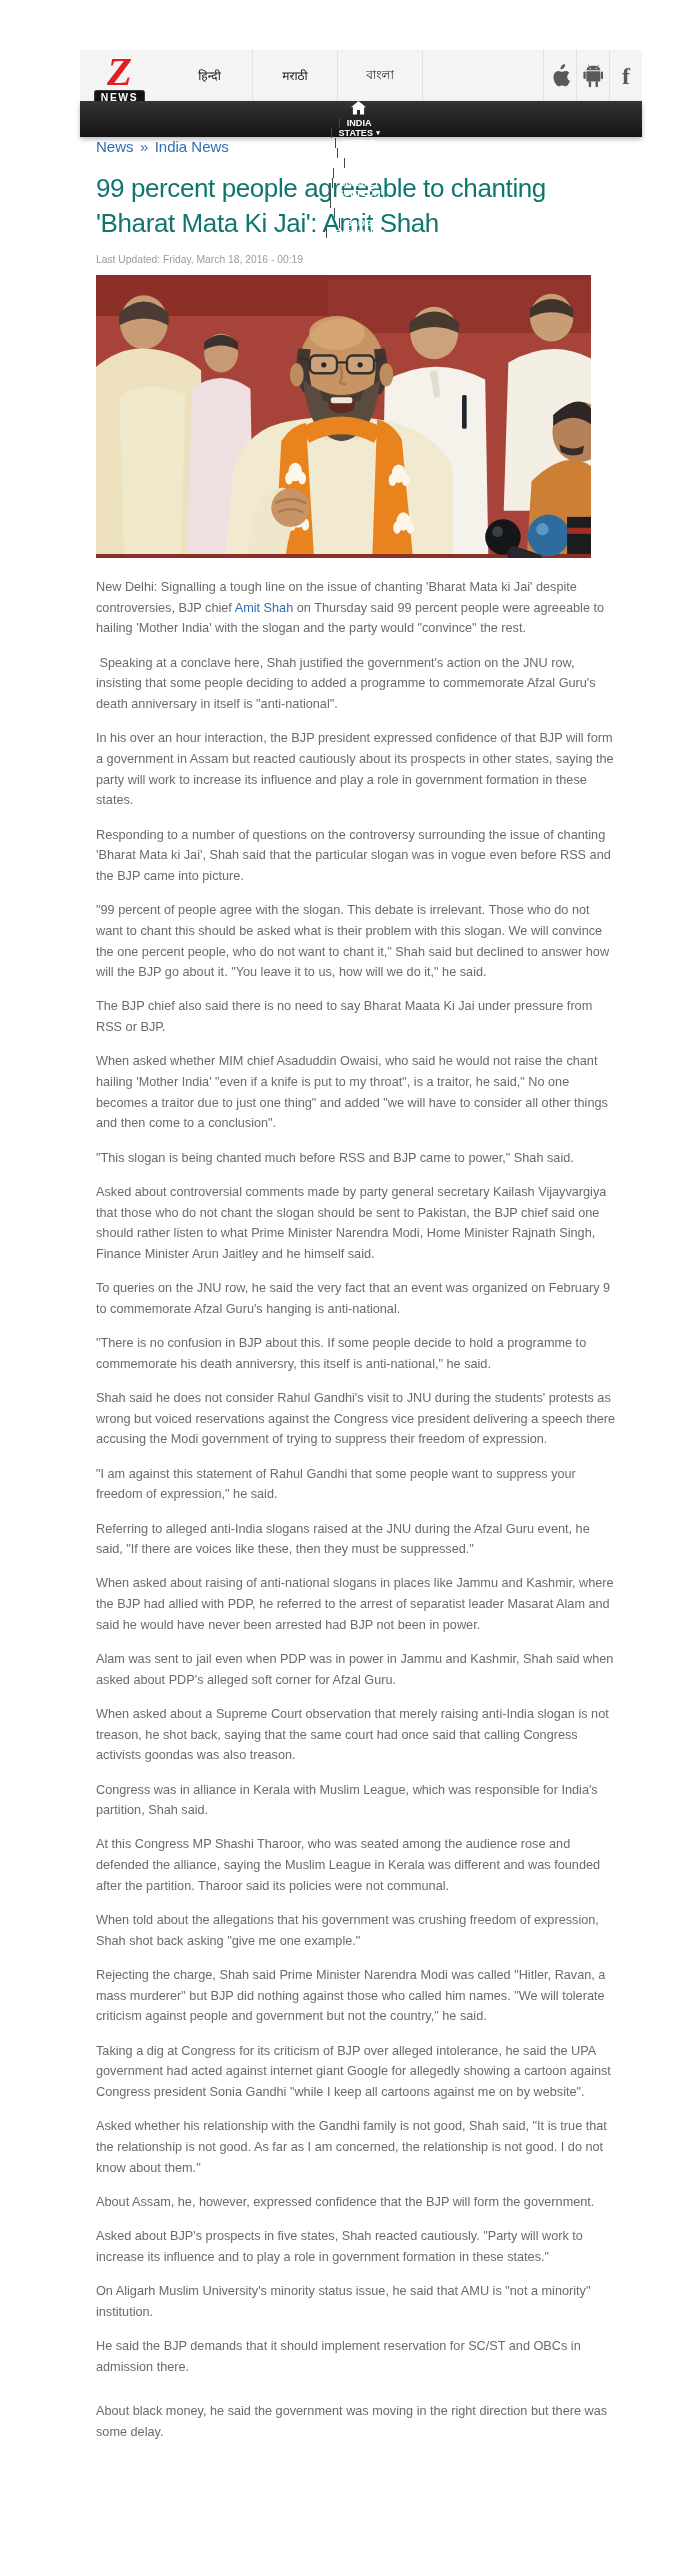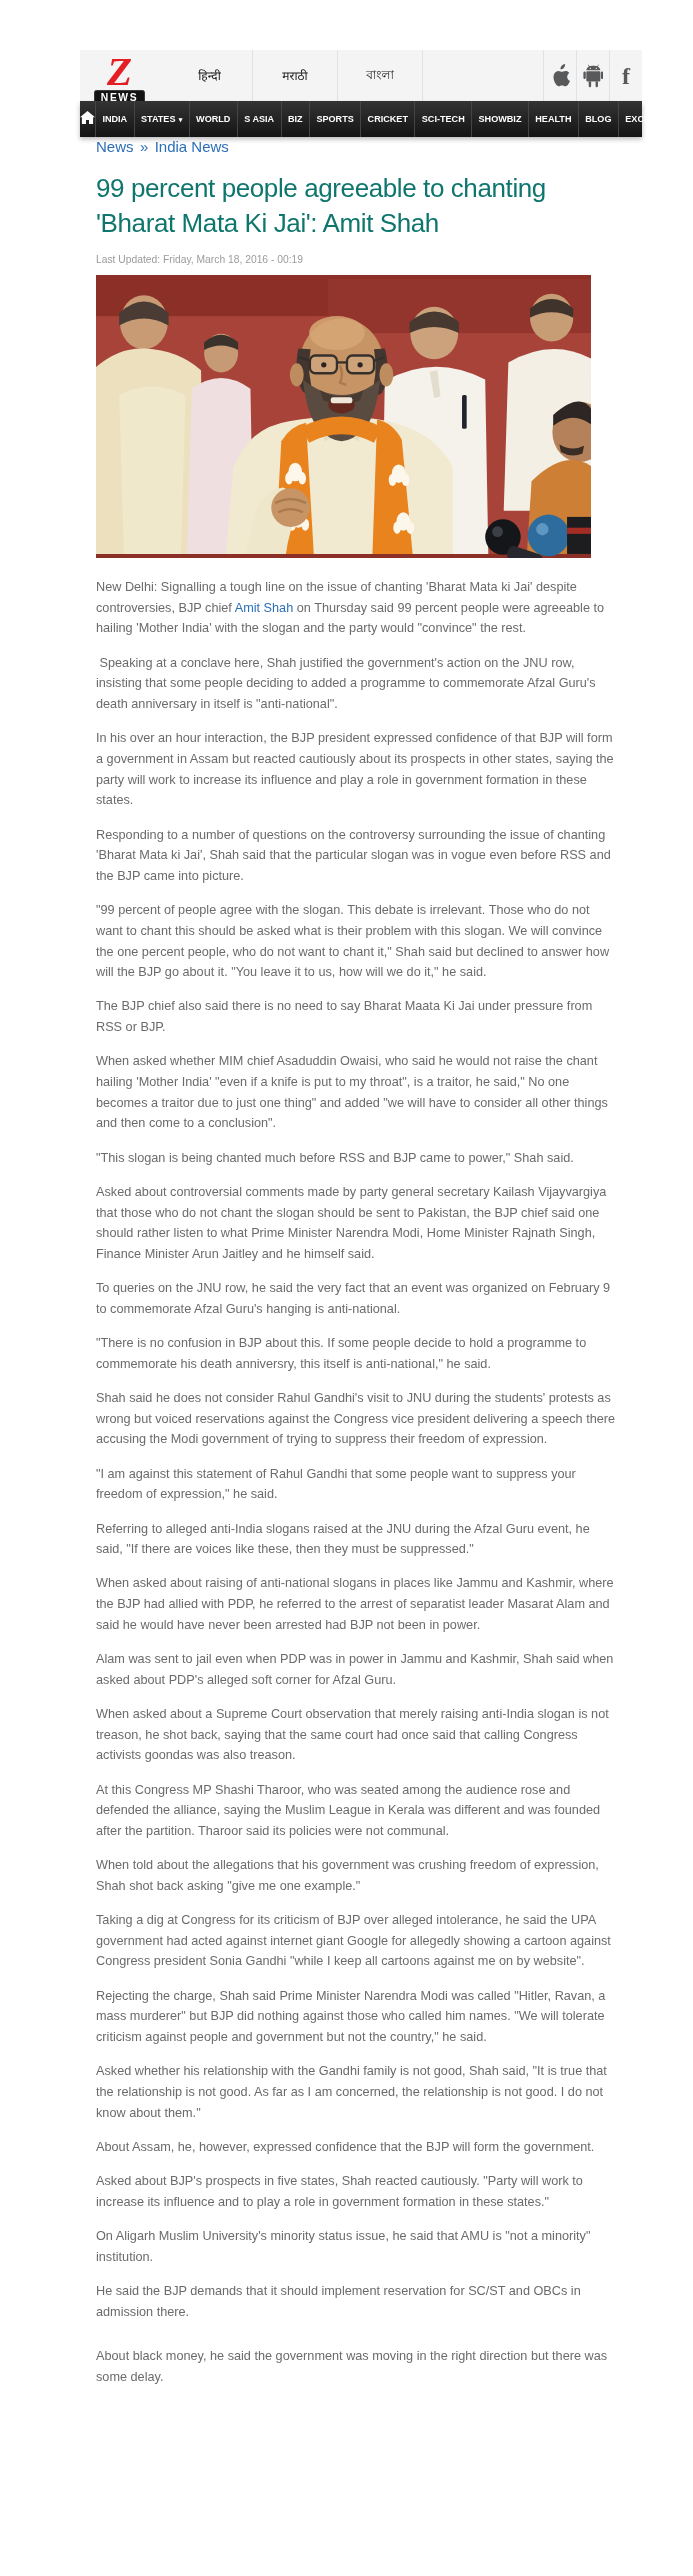--- a/index.html
+++ b/index.html
@@ -18,21 +18,21 @@
   .zee-logo { position:absolute; top:3.2px; left:9.5px; width:60px; text-align:center; }
   .zee-z { font-family:"Liberation Serif", serif; font-style:italic; font-weight:bold; font-size:41px; line-height:37px; color:#e31e24; display:block; }
   .zee-news-badge { display:inline-block; background:#141414; color:#fff; font-weight:bold; font-size:10.3px; letter-spacing:1.6px; padding:1.6px 5.6px 2.4px; border-radius:2.4px; border:0.8px solid #3a3a3a; margin-top:-1.6px; }
   .lang-cell { width:85px; font-size:12px; color:#222; cursor:pointer; }
   .bar-spacer { flex:1; border-left:0.8px solid #e1e1e1; }
   .icon-cell { width:33px; cursor:pointer; }
   .icon-cell svg { display:block; }
   .fb-f { font-family:"Liberation Serif", serif; font-weight:bold; font-size:24px; color:#58595b; line-height:24px; }
 
   
-  .main-nav { height:36px; background:linear-gradient(#343434,#141414); display:flex; align-items:center; box-shadow:0 3.2px 4.8px rgba(0,0,0,0.28); position:relative; justify-content:space-between; padding-right:4.8px; }
+  .main-nav { height:36px; background:linear-gradient(#343434,#141414); display:flex; align-items:center; box-shadow:0 3.2px 4.8px rgba(0,0,0,0.28); position:relative; justify-content:space-between; padding-right:4.8px;flex-direction:column; }
   .home-link { width:30px; display:flex; align-items:center; justify-content:center; height:100%; }
   .nav-link { color:#ffffff; font-weight:bold; font-size:9.1px; letter-spacing:0px; text-decoration:none; padding:0 6.4px; height:36px; display:flex; align-items:center; border-left:0.8px solid #454545; white-space:nowrap; }
   .nav-link .caret { font-size:7.2px; margin-left:3.2px; color:#ffffff; }
 
   
   .breadcrumb { padding:1px 16px 0; font-size:15px; color:#2d6fb7; }
   .breadcrumb a { color:#2d6fb7; text-decoration:none; cursor:pointer; }
   .breadcrumb .sep { margin:0 6.4px; color:#2d6fb7; }
 
   
@@ -221,24 +221,25 @@
           <p>"This slogan is being chanted much before RSS and BJP came to power," Shah said.</p>
           <p>Asked about controversial comments made by party general secretary Kailash Vijayvargiya that those who do not chant the slogan should be sent to Pakistan, the BJP chief said one should rather listen to what Prime Minister Narendra Modi, Home Minister Rajnath Singh, Finance Minister Arun Jaitley and he himself said.</p>
           <p>To queries on the JNU row, he said the very fact that an event was organized on February 9 to commemorate Afzal Guru's hanging is anti-national.</p>
           <p>"There is no confusion in BJP about this. If some people decide to hold a programme to commemorate his death anniversry, this itself is anti-national," he said.</p>
           <p>Shah said he does not consider Rahul Gandhi's visit to JNU during the students' protests as wrong but voiced reservations against the Congress vice president delivering a speech there accusing the Modi government of trying to suppress their freedom of expression.</p>
           <p>"I am against this statement of Rahul Gandhi that some people want to suppress your freedom of expression," he said.</p>
           <p>Referring to alleged anti-India slogans raised at the JNU during the Afzal Guru event, he said, "If there are voices like these, then they must be suppressed."</p>
           <p>When asked about raising of anti-national slogans in places like Jammu and Kashmir, where the BJP had allied with PDP, he referred to the arrest of separatist leader Masarat Alam and said he would have never been arrested had BJP not been in power.</p>
           <p>Alam was sent to jail even when PDP was in power in Jammu and Kashmir, Shah said when asked about PDP's alleged soft corner for Afzal Guru.</p>
           <p>When asked about a Supreme Court observation that merely raising anti-India slogan is not treason, he shot back, saying that the same court had once said that calling Congress activists goondas was also treason.</p>
+          <p>Congress was in alliance in Kerala with Muslim League, which was responsible for India's partition, Shah said.</p>
           <p>At this Congress MP Shashi Tharoor, who was seated among the audience rose and defended the alliance, saying the Muslim League in Kerala was different and was founded after the partition. Tharoor said its policies were not communal.</p>
           <p>When told about the allegations that his government was crushing freedom of expression, Shah shot back asking "give me one example."</p>
+          <p>Rejecting the charge, Shah said Prime Minister Narendra Modi was called "Hitler, Ravan, a mass murderer" but BJP did nothing against those who called him names. "We will tolerate criticism against people and government but not the country," he said.</p>
           <p>Taking a dig at Congress for its criticism of BJP over alleged intolerance, he said the UPA government had acted against internet giant Google for allegedly showing a cartoon against Congress president Sonia Gandhi "while I keep all cartoons against me on by website".</p>
-          <p>Rejecting the charge, Shah said Prime Minister Narendra Modi was called "Hitler, Ravan, a mass murderer" but BJP did nothing against those who called him names. "We will tolerate criticism against people and government but not the country," he said.</p>
           <p>Asked whether his relationship with the Gandhi family is not good, Shah said, "It is true that the relationship is not good. As far as I am concerned, the relationship is not good. I do not know about them."</p>
           <p>About Assam, he, however, expressed confidence that the BJP will form the government.</p>
           <p>Asked about BJP's prospects in five states, Shah reacted cautiously. "Party will work to increase its influence and to play a role in government formation in these states."</p>
           <p>On Aligarh Muslim University's minority status issue, he said that AMU is "not a minority" institution.</p>
           <p>He said the BJP demands that it should implement reservation for SC/ST and OBCs in admission there.</p>
           <p>About black money, he said the government was moving in the right direction but there was some delay.</p>
         </div>
     </div>
 
   </div>

